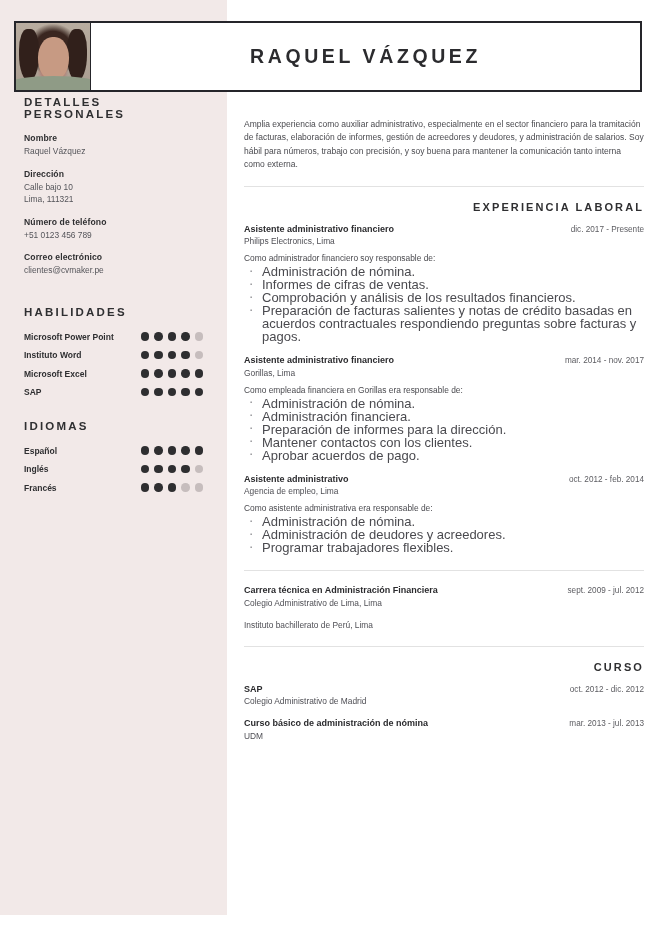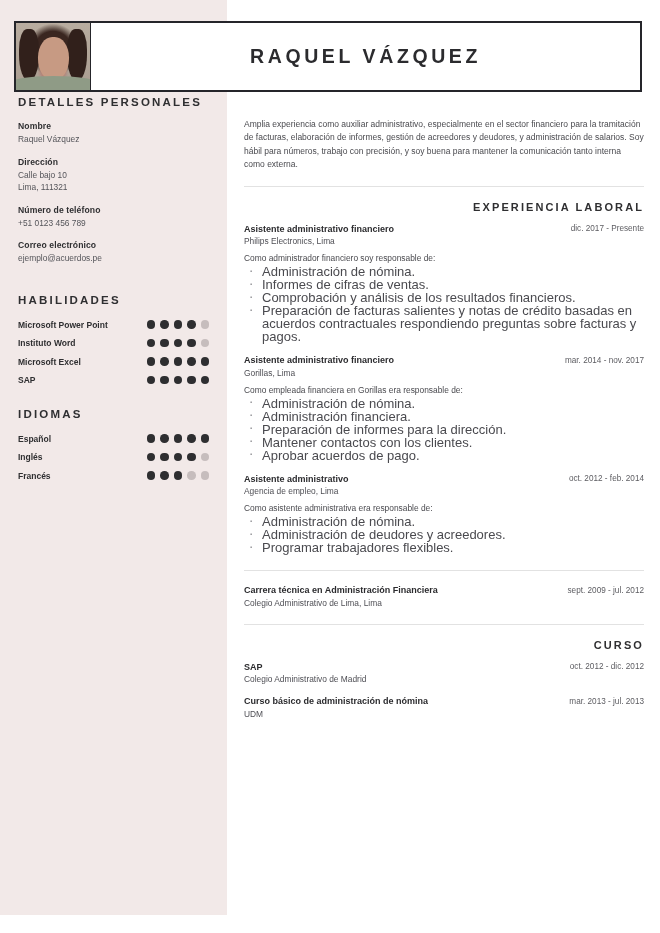--- a/index.html
+++ b/index.html
@@ -12,21 +12,21 @@
     position:relative;
   }
   .page{position:relative;width:660px;height:933px;}
 
   
   .sidebar{
     position:absolute;left:0;top:0;
     width:227px;height:915px;
     background:#f2e9e8;
   }
-  .sidebar-inner{padding:0 18px;}
+  .sidebar-inner{padding:0 24px;}
 
   .side-heading{
     font-size:11.5px;
     font-weight:bold;
     letter-spacing:2.2px;
     color:#2f2f31;
     text-transform:uppercase;
   }
 
   .detail-block{margin-bottom:11px;}
@@ -101,21 +101,21 @@
     font-size:8.5px;line-height:13.4px;color:#4a4a4f;
     margin:0 0 14px 0;
   }
   .divider{height:1px;background:#e2e2e2;margin:0 0 14px 0;}
   .sec-heading{
     font-size:11px;font-weight:bold;letter-spacing:2.1px;
     color:#2f2f31;text-transform:uppercase;margin:0 0 11px 0;text-align:right;
   }
   .entry{margin-bottom:12px;}
   .entry-top{
-    display:flex;justify-content:space-between;align-items:center;
+    display:flex;justify-content:space-between;align-items:flex-end;
   }
   .entry-title{font-size:9px;font-weight:bold;color:#2b2b2e;}
   .entry-date{font-size:8.2px;color:#5c5c61;white-space:nowrap;padding-left:8px;}
   .entry-org{font-size:8.4px;color:#4f4f55;margin-top:2.5px;}
   .entry-intro{font-size:8.4px;color:#4a4a4f;margin-top:7px;}
   ul.duties{margin:2px 0 0 0;padding:0;list-style:none;}
   ul.duties li{
     font-size:13px;color:#4a4a4f;line-height:13px;
     padding-left:18px;position:relative;
   }
@@ -146,21 +146,21 @@
           <div class="detail-label">Dirección</div>
           <div class="detail-value">Calle bajo 10</div>
           <div class="detail-value">Lima, 111321</div>
         </div>
         <div class="detail-block">
           <div class="detail-label">Número de teléfono</div>
           <div class="detail-value">+51 0123 456 789</div>
         </div>
         <div class="detail-block">
           <div class="detail-label">Correo electrónico</div>
-          <div class="detail-value">ejemplo@acuerdos.pe</div>
+          <div class="detail-value">clientes@cvmaker.pe</div>
         </div>
       </div>
 
       <div style="height:18px"></div>
       <div class="side-heading">HABILIDADES</div>
       <div style="height:14px"></div>
       <div id="skills-list">
           <div class="rate-row">
             <div class="rate-label">Microsoft Power Point</div>
             <div class="dots">
@@ -308,20 +308,21 @@
     <div class="divider"></div>
     <div id="education-list" class="sec">
         <div class="entry">
           <div class="entry-top">
             <div class="entry-title">Carrera técnica en Administración Financiera</div>
             <div class="entry-date">sept. 2009 - jul. 2012</div>
           </div>
           <div class="entry-org">Colegio Administrativo de Lima, Lima</div>
         </div>
         <div class="entry">
+          <div class="entry-org">Instituto bachillerato de Perú, Lima</div>
         </div>
       </div>
 
     <div class="gap-edu"></div>
     <div class="divider"></div>
     <div class="sec-heading">CURSO</div>
     <div id="course-list" class="sec">
         <div class="entry">
           <div class="entry-top">
             <div class="entry-title">SAP</div>

